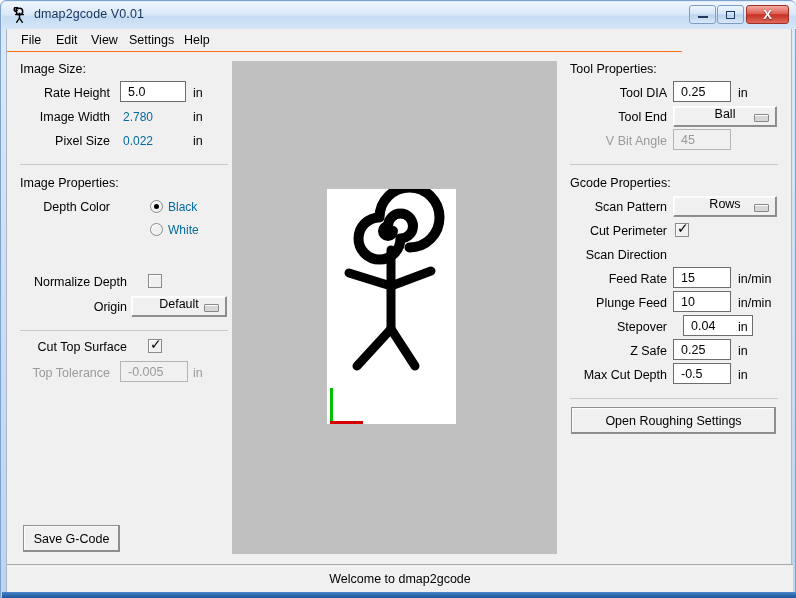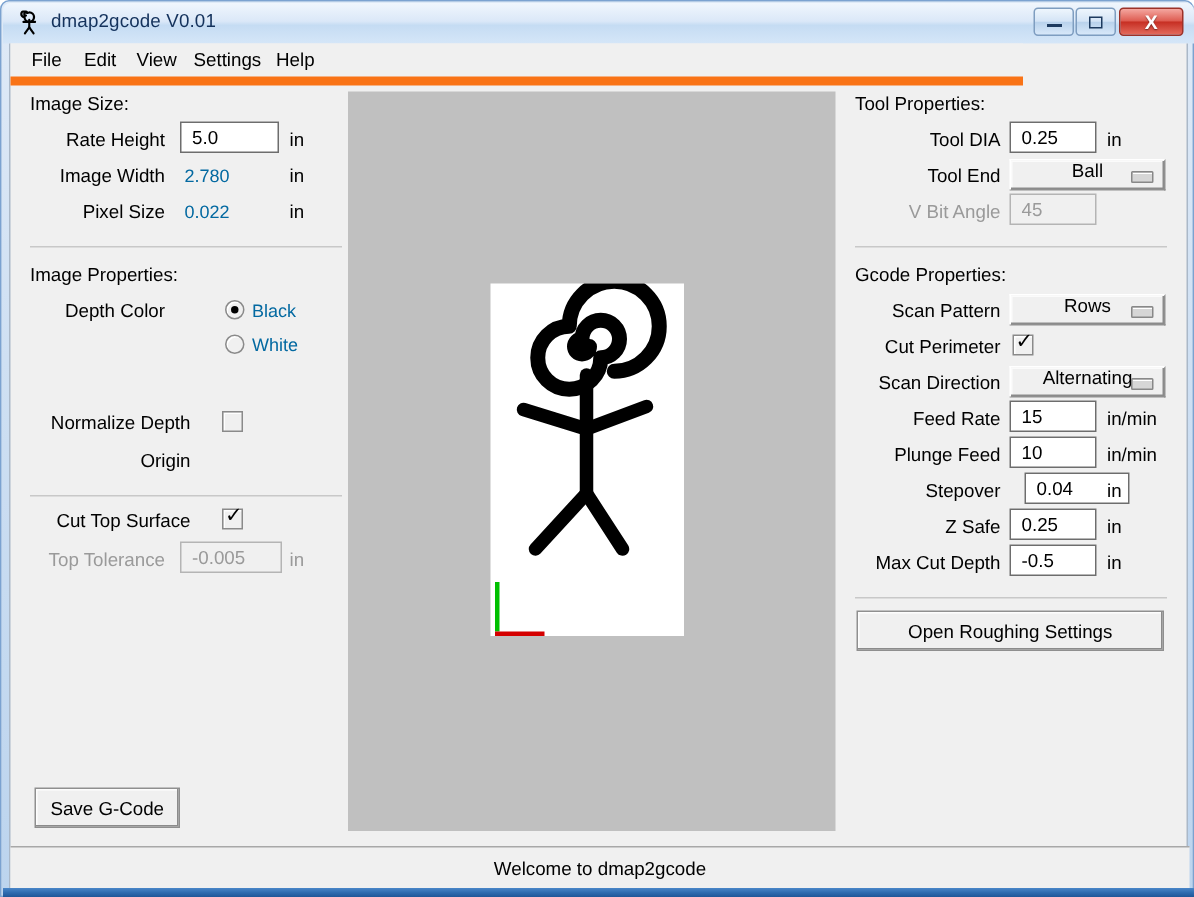--- a/index.html
+++ b/index.html
@@ -67,21 +67,21 @@
     box-sizing: border-box;
     border-left: 1px solid #aab8c8;
     border-right: 1px solid #aab8c8;
   }
 
   
   #menubar {
     position: absolute; left: 0; top: 0;
     width: 675px; height: 22px;
     background: #f0f0f0;
-    border-bottom: 6px solid #f97316;
+    border-bottom: 1px solid #f97316;
   }
   .menu-item {
     position: absolute; top: 3px;
     font-size: 12.5px; color: #000;
     padding: 1px 5px;
     cursor: default;
     white-space: nowrap;
   }
 
   
@@ -305,20 +305,24 @@
 
     <div class="radio" style="left:143px; top:194px">
       <div class="ring"></div>
     </div>
     <div class="value-static" style="left:161px; top:194px">White</div>
 
     <div class="field-label" style="left:8px; top:246px; width:112px">Normalize Depth</div>
     <div class="checkbox" style="left:141px; top:245px"></div>
 
     <div class="field-label" style="left:8px; top:271px; width:112px">Origin</div>
+    <div class="optionmenu" style="left:124px; top:267px; width:96px">
+      <span>Default</span>
+      <span class="om-ind"></span>
+    </div>
 
     <div class="hr" style="left:13px; top:301px; width:208px"></div>
 
     <div class="field-label" style="left:8px; top:311px; width:112px">Cut Top Surface</div>
     <div class="checkbox" style="left:141px; top:310px">
       <span class="tick">✓</span>
     </div>
 
     <div class="field-label disabled" style="left:8px; top:337px; width:95px">Top Tolerance</div>
     <input class="entry disabled" style="left: 113px; top: 332px; width: 68px;" disabled="" value="-0.005">
@@ -376,24 +380,20 @@
       <span>Rows</span>
       <span class="om-ind"></span>
     </div>
 
     <div class="field-label" style="left:555px; top:195px; width:105px">Cut Perimeter</div>
     <div class="checkbox" style="left:668px; top:194px">
       <span class="tick">✓</span>
     </div>
 
     <div class="field-label" style="left:555px; top:219px; width:105px">Scan Direction</div>
-    <div class="optionmenu" style="left:666px; top:215px; width:104px">
-      <span>Alternating</span>
-      <span class="om-ind"></span>
-    </div>
 
     <div class="field-label" style="left:555px; top:243px; width:105px">Feed Rate</div>
     <input class="entry" style="left: 666px; top: 238px; width: 58px;" value="15">
     <div class="unit" style="left:731px; top:243px">in/min</div>
 
     <div class="field-label" style="left:555px; top:267px; width:105px">Plunge Feed</div>
     <input class="entry" style="left: 666px; top: 262px; width: 58px;" value="10">
     <div class="unit" style="left:731px; top:267px">in/min</div>
 
     <div class="field-label" style="left:555px; top:291px; width:105px">Stepover</div>

